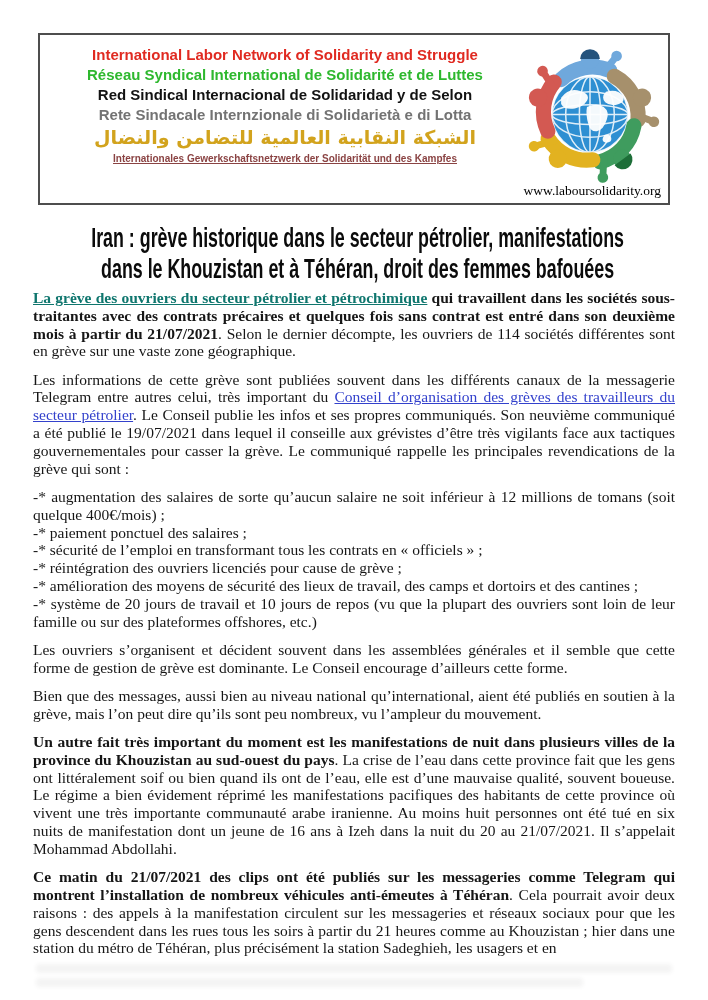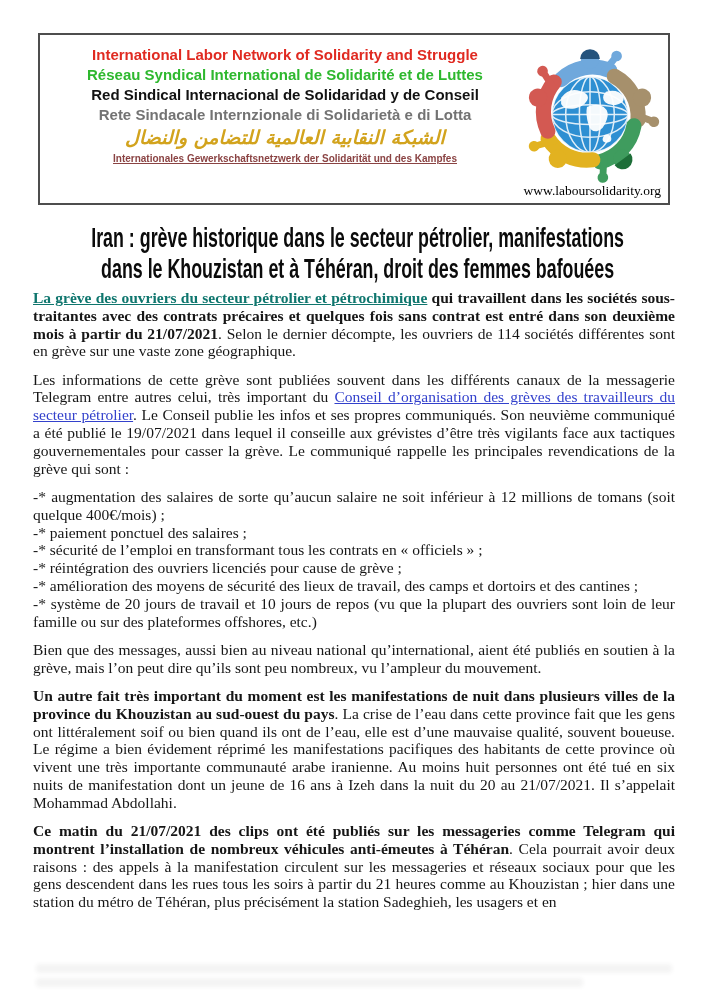--- a/index.html
+++ b/index.html
@@ -45,23 +45,23 @@
 </style>
 </head>
 <body>
 
 <div class="page">
 
   <div class="header-box">
     <div class="org-lines">
         <div class="org-line" style="color: rgb(224, 42, 33);">International Labor Network of Solidarity and Struggle</div>
         <div class="org-line" style="color: rgb(46, 184, 46);">Réseau Syndical International de Solidarité et de Luttes</div>
-        <div class="org-line" style="color: rgb(18, 18, 18);">Red Sindical Internacional de Solidaridad y de Conseil</div>
+        <div class="org-line" style="color: rgb(18, 18, 18);">Red Sindical Internacional de Solidaridad y de Selon</div>
         <div class="org-line" style="color: #737373;">Rete Sindacale Internzionale di Solidarietà e di Lotta</div>
-        <div class="org-line arabic" style="color: rgb(210, 163, 29); font-style: italic;">الشبكة النقابية العالمية للتضامن والنضال</div>
+        <div class="org-line arabic" style="color: rgb(210, 163, 29);">الشبكة النقابية العالمية للتضامن والنضال</div>
         <div class="org-line german" style="color: rgb(138, 67, 67);">Internationales Gewerkschaftsnetzwerk der Solidarität und des Kampfes</div>
       </div>
 
     <div class="logo-wrap">
       <svg viewBox="0 0 200 200" width="156" height="152">
 
         <g>
           <circle cx="100" cy="102" r="50" fill="#2e8fd2"></circle>
           <g stroke="#ffffff" stroke-width="2" fill="none" opacity="0.85">
             <circle cx="100" cy="102" r="50"></circle>
@@ -127,20 +127,21 @@
       <p class="block"><a href="#" class="run-link-bold">La grève des ouvriers du secteur pétrolier et pétrochimique</a><span class="run-bold"> qui travaillent dans les sociétés sous-traitantes avec des contrats précaires et quelques fois sans contrat est entré dans son deuxième mois à partir du 21/07/2021</span><span class="run-normal">. Selon le dernier décompte, les ouvriers de 114 sociétés différentes sont en grève sur une vaste zone géographique.</span></p>
       <p class="block"><span class="run-normal">Les informations de cette grève sont publiées souvent dans les différents canaux de la messagerie Telegram entre autres celui, très important du </span><a href="#" class="run-link">Conseil d’organisation des grèves des travailleurs du secteur pétrolier</a><span class="run-normal">. Le Conseil publie les infos et ses propres communiqués. Son neuvième communiqué a été publié le 19/07/2021 dans lequel il conseille aux grévistes d’être très vigilants face aux tactiques gouvernementales pour casser la grève. Le communiqué rappelle les principales revendications de la grève qui sont :</span></p>
       <div class="block">
         <div class="list-item">-* augmentation des salaires de sorte qu’aucun salaire ne soit inférieur à 12 millions de tomans (soit quelque 400€/mois) ;</div>
         <div class="list-item">-* paiement ponctuel des salaires ;</div>
         <div class="list-item">-* sécurité de l’emploi en transformant tous les contrats en « officiels » ;</div>
         <div class="list-item">-* réintégration des ouvriers licenciés pour cause de grève ;</div>
         <div class="list-item">-* amélioration des moyens de sécurité des lieux de travail, des camps et dortoirs et des cantines ;</div>
         <div class="list-item">-* système de 20 jours de travail et 10 jours de repos (vu que la plupart des ouvriers sont loin de leur famille ou sur des plateformes offshores, etc.)</div>
       </div>
+      <p class="block"><span class="run-normal">Les ouvriers s’organisent et décident souvent dans les assemblées générales et il semble que cette forme de gestion de grève est dominante. Le Conseil encourage d’ailleurs cette forme.</span></p>
       <p class="block"><span class="run-normal">Bien que des messages, aussi bien au niveau national qu’international, aient été publiés en soutien à la grève, mais l’on peut dire qu’ils sont peu nombreux, vu l’ampleur du mouvement.</span></p>
       <p class="block"><span class="run-bold">Un autre fait très important du moment est les manifestations de nuit dans plusieurs villes de la province du Khouzistan au sud-ouest du pays</span><span class="run-normal">. La crise de l’eau dans cette province fait que les gens ont littéralement soif ou bien quand ils ont de l’eau, elle est d’une mauvaise qualité, souvent boueuse. Le régime a bien évidement réprimé les manifestations pacifiques des habitants de cette province où vivent une très importante communauté arabe iranienne. Au moins huit personnes ont été tué en six nuits de manifestation dont un jeune de 16 ans à Izeh dans la nuit du 20 au 21/07/2021. Il s’appelait Mohammad Abdollahi.</span></p>
       <p class="block"><span class="run-bold">Ce matin du 21/07/2021 des clips ont été publiés sur les messageries comme Telegram qui montrent l’installation de nombreux véhicules anti-émeutes à Téhéran</span><span class="run-normal">. Cela pourrait avoir deux raisons : des appels à la manifestation circulent sur les messageries et réseaux sociaux pour que les gens descendent dans les rues tous les soirs à partir du 21 heures comme au Khouzistan ; hier dans une station du métro de Téhéran, plus précisément la station Sadeghieh, les usagers et en</span></p>
     </div>
 
   <div class="bleed">
     <div></div>
     <div></div>
   </div>
 

